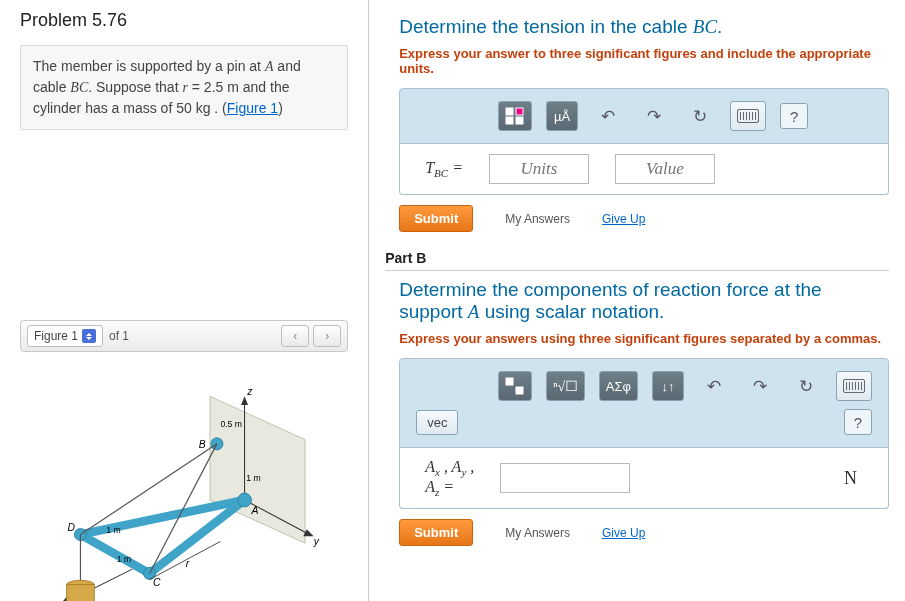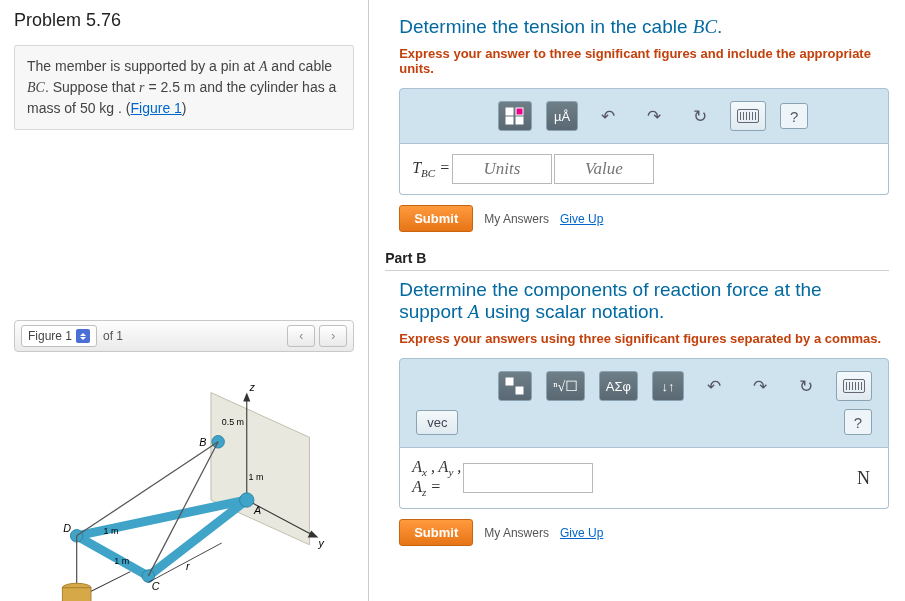--- a/index.html
+++ b/index.html
@@ -1,18 +1,18 @@
 <!DOCTYPE html>
 <html><head>
 <meta charset="utf-8">
 <style>
   * { box-sizing: border-box; margin: 0; padding: 0; }
   body { font-family: Arial, Helvetica, sans-serif; font-size: 13px; color: #333; background: #fff; width: 905px; height: 601px; overflow: hidden; }
   .container { display: flex; height: 601px; }
-  .left-pane { width: 468px; padding: 10px 14px; border-right: 1px solid #ccc; }
+  .left-pane { width: 468px; padding: 10px 20px; border-right: 1px solid #ccc; }
   .right-pane { flex: 1; padding: 10px 16px; }
   .problem-title { font-size: 18px; color: #222; margin-bottom: 14px; }
   .problem-box { border: 1px solid #d8d8d8; background: #f7f7f7; padding: 10px 12px; font-size: 14px; line-height: 1.5; color: #444; border-radius: 2px; }
   .problem-box .ital { font-style: italic; font-family: "Times New Roman", serif; }
   .figlink { color: #0066cc; text-decoration: underline; }
   .figure-bar { margin-top: 190px; display: flex; align-items: center; height: 32px; background: linear-gradient(#fdfdfd,#eaeaea); border: 1px solid #c8c8c8; border-radius: 4px; padding: 3px 6px; }
   .fig-chip { background:#fff; border:1px solid #bfbfbf; border-radius:3px; padding:3px 6px; font-size:12px; color:#444; display:flex; align-items:center; gap:4px; }
   .fig-sel { width:14px; height:14px; background:#4a6fd6; border-radius:2px; display:flex; flex-direction:column; justify-content:center; align-items:center; }
   .fig-sel::before, .fig-sel::after { content:""; display:block; width:0; height:0; border-left:3px solid transparent; border-right:3px solid transparent; }
   .fig-sel::before { border-bottom:3px solid #fff; margin-bottom:1px;}
@@ -27,26 +27,26 @@
   .prompt { font-size:19px; color:#0369a1; margin:6px 0 8px 14px; }
   .prompt .ital { font-style: italic; font-family: "Times New Roman", serif; }
   .instr { font-size:13px; font-weight:bold; color:#c2410c; margin:0 0 12px 14px; }
   .answer-block { margin-left:14px; }
   .toolbox { background:#cfe3ee; border:1px solid #a9c1d0; border-radius:4px 4px 0 0; padding:8px; }
   .toolrow { display:flex; align-items:center; gap:14px; padding:4px 8px; }
   .toolrow.right { justify-content:flex-start; padding-left:90px;}
   .tbtn { min-width:32px; height:30px; border:1px solid #8aa4b3; border-radius:3px; background:linear-gradient(#6f7f88,#596872); color:#fff; display:flex; align-items:center; justify-content:center; font-size:13px; cursor:pointer; padding:0 6px;}
   .tbtn.light { background:linear-gradient(#f4f9fb,#dfeaf0); color:#556; }
   .tbtn.plain { background:transparent; border:none; color:#556; font-size:17px;}
-  .eqrow { display:flex; align-items:center; gap:2px; padding:10px 12px; background:#fff; border:1px solid #a9c1d0; border-top:none; border-radius:0 0 4px 4px;}
+  .eqrow { display:flex; align-items:center; gap:26px; padding:10px 25px; background:#fff; border:1px solid #a9c1d0; border-top:none; border-radius:0 0 4px 4px;}
   .eqlabel { font-family:"Times New Roman",serif; font-size:16px; color:#333; font-style:italic; white-space:nowrap;}
   .eqlabel .sub { font-size:11px; vertical-align:sub; font-style:italic;}
   .valinput { width:100px; height:30px; border:1px solid #b8b8b8; font-family:"Times New Roman",serif; font-size:17px; font-style:italic; color:#9a9a9a; text-align:center;}
   .unitN { font-family:"Times New Roman",serif; font-size:18px; color:#333; margin-left:auto; padding-right:6px;}
-  .submitrow { display:flex; align-items:center; gap:11px; margin:10px 0 18px 14px;}
+  .submitrow { display:flex; align-items:center; gap:32px; margin:10px 0 18px 14px;}
   .submitbtn { background:linear-gradient(#ff9a3c,#e67517); color:#fff; border:1px solid #c9640e; border-radius:3px; padding:5px 14px; font-size:13px; font-weight:bold; cursor:pointer;}
   .myans { font-size:12px; color:#555;}
   .giveup { font-size:12px; color:#0066cc; text-decoration:underline; cursor:pointer;}
   .vecbtn { background:linear-gradient(#f4f9fb,#dfeaf0); border:1px solid #8aa4b3; border-radius:3px; padding:4px 10px; font-size:13px; color:#445; cursor:pointer;}
   .hint { width:28px; height:26px; border:1px solid #8aa4b3; border-radius:3px; background:#eef5f9; color:#556; font-size:15px; display:flex;align-items:center;justify-content:center; cursor:pointer;}
   .kbd-icon { width:22px; height:14px; border:1px solid #667; border-radius:2px; position:relative; display:inline-block;}
   .kbd-icon::before { content:""; position:absolute; inset:2px; background:repeating-linear-gradient(90deg,#667 0 1px, transparent 1px 3px);}
   .root-icon { font-family:"Times New Roman",serif; font-size:14px;}
 </style>
 </head>

